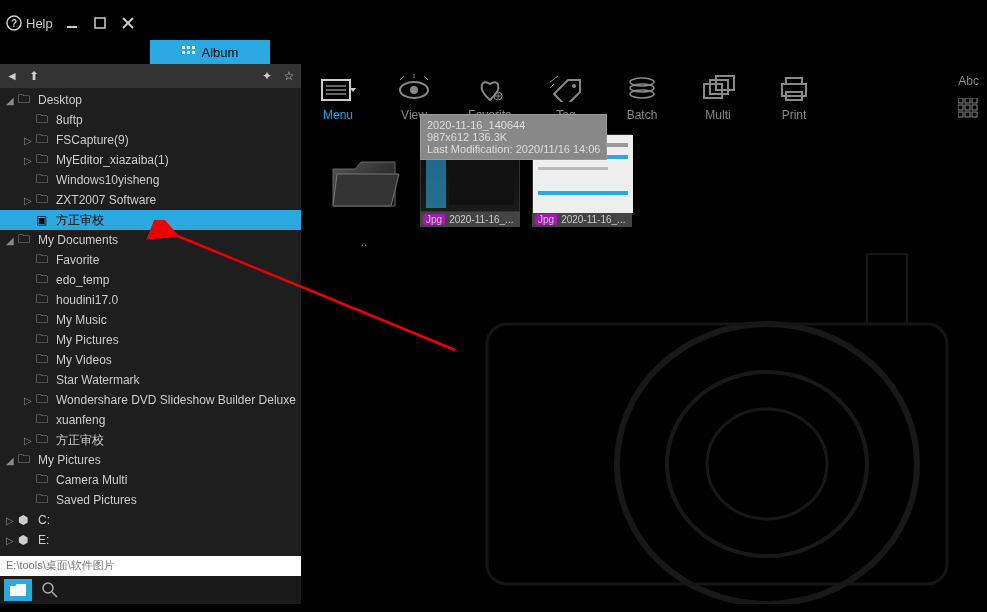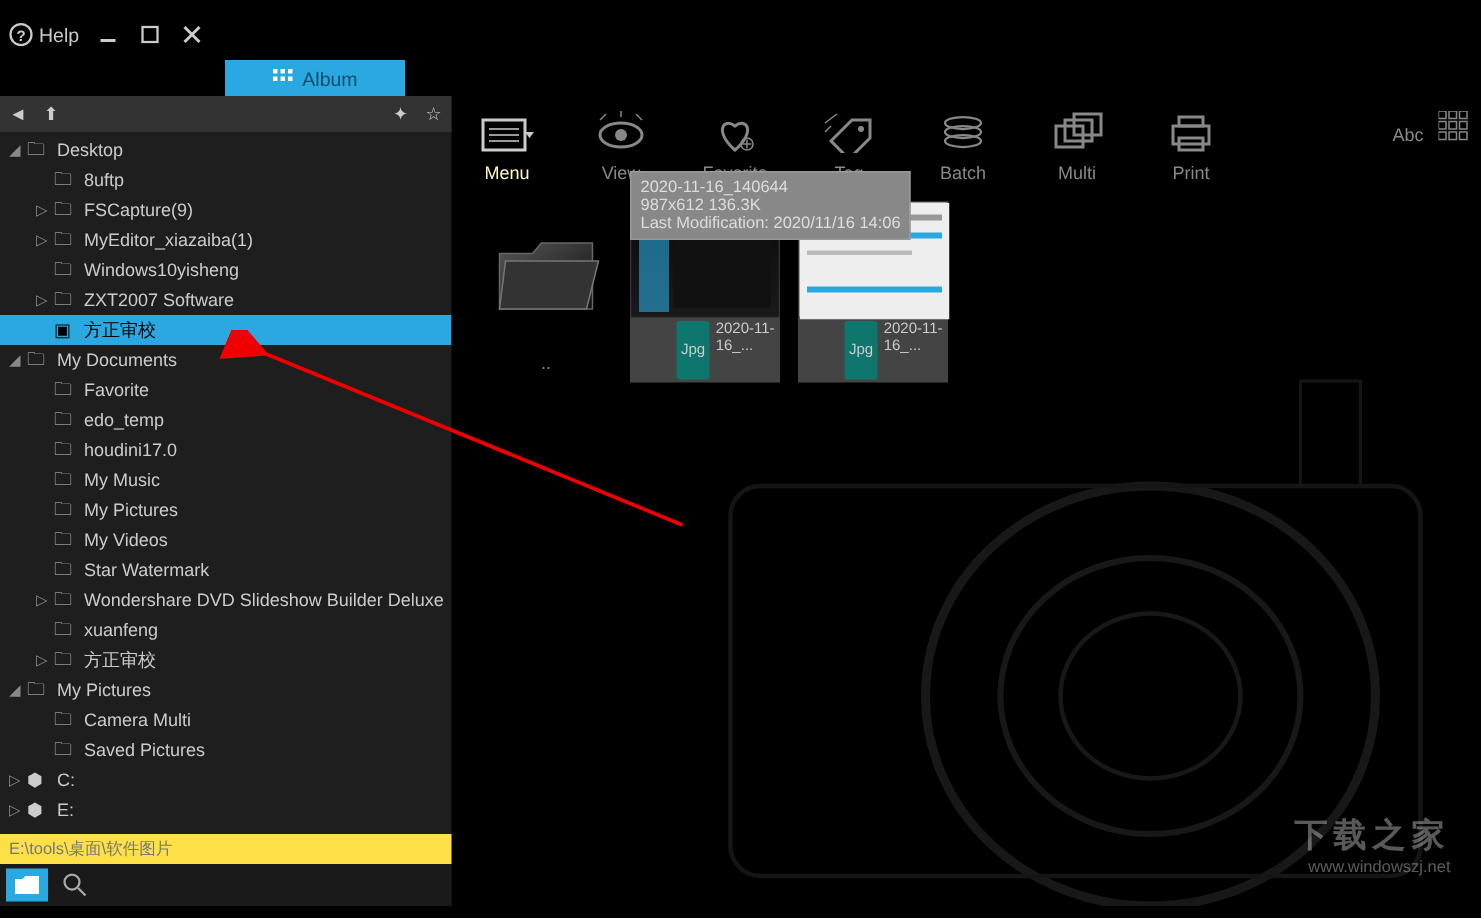--- a/index.html
+++ b/index.html
@@ -6,50 +6,50 @@
 body { width: 987px; height: 612px; background: #000; font-family: Arial, sans-serif; font-size: 12px; color: #ccc; overflow: hidden; position: relative; }
 .titlebar { height: 46px; background: #000; display: flex; align-items: center; justify-content: space-between; padding: 0 6px; }
 .logo-area { display: flex; align-items: flex-start; padding-top: 2px; }
 .logo-text { font-family: 'Comic Sans MS', cursive; font-size: 20px; color: #ccc; margin-left: 4px; position: relative; }
 .logo-pro { font-size: 10px; color: #888; position: absolute; top: -4px; right: -28px; }
 .logo-year { font-size: 11px; color: #888; position: absolute; bottom: -2px; right: -32px; }
 .title-controls { display: flex; align-items: center; gap: 10px; }
 .help-btn { display: flex; align-items: center; gap: 4px; color: #ccc; font-size: 13px; }
 .win-btn { width: 18px; height: 18px; display: flex; align-items: center; justify-content: center; color: #ccc; cursor: pointer; }
 .album-bar { height: 24px; margin-left: 150px; margin-top: -6px; }
-.album-btn { background: #2aa9e0; color: #0c4a6e; height: 24px; width: 120px; display: flex; align-items: center; justify-content: center; gap: 6px; font-size: 13px; }
+.album-btn { background: #2aa9e0; color: #000000; height: 24px; width: 120px; display: flex; align-items: center; justify-content: center; gap: 6px; font-size: 13px; }
 .main { display: flex; height: 540px; }
 .sidebar { width: 302px; background: #1e1e1e; border-right: 1px solid #000; display: flex; flex-direction: column; }
 .sb-toolbar { height: 24px; background: #333; display: flex; align-items: center; padding: 0 4px; gap: 10px; }
 .sb-toolbar-left { display: flex; gap: 6px; }
 .sb-toolbar-right { margin-left: auto; display: flex; gap: 6px; }
 .sb-icon { width: 16px; height: 16px; display: flex; align-items: center; justify-content: center; color: #ccc; }
 .tree { flex: 1; overflow-y: auto; padding: 2px 0; }
 .tree-item { display: flex; align-items: center; height: 20px; padding-left: 6px; cursor: pointer; }
 .tree-item.selected { background: #2aa9e0; color: #000; }
 .tree-item .arrow { width: 12px; font-size: 10px; color: #888; }
 .tree-item .ficon { width: 16px; margin-right: 4px; font-size: 12px; }
-.breadcrumb { height: 20px; background: #fde047; color: #777; padding: 2px 6px; font-size: 11px; }
+.breadcrumb { height: 20px; background: #ffffff; color: #777; padding: 2px 6px; font-size: 11px; }
 .sb-bottom { height: 28px; background: #1a1a1a; display: flex; align-items: center; gap: 8px; padding: 0 4px; }
 .folder-btn { width: 28px; height: 22px; background: #2aa9e0; display: flex; align-items: center; justify-content: center; }
 .search-btn { width: 20px; height: 20px; color: #aaa; display: flex; align-items: center; justify-content: center;}
 .content { flex: 1; background: #000; position: relative; }
 .top-tools { display: flex; padding: 10px 12px; gap: 28px; }
 .tool { display: flex; flex-direction: column; align-items: center; gap: 6px; color: #888; font-size: 12px; width: 48px; }
 .tool-icon { width: 36px; height: 28px; display: flex; align-items: center; justify-content: center; }
-.tool.active { color: #fef9c3; }
-.right-tools { position: absolute; right: 8px; top: 10px; display: flex; gap: 10px; align-items: flex-end; }
+.tool.active { color: #0ea5e9; }
+.right-tools { position: absolute; right: 8px; top: 10px; display: flex; flex-direction: column; gap: 10px; align-items: flex-start; }
 .right-tool { color: #888; font-size: 12px; }
 .thumbs { display: flex; gap: 12px; padding: 2px 18px; }
 .thumb-folder { width: 88px; text-align: center; }
 .folder-img { width: 78px; height: 78px; margin: 10px auto; }
 .thumb { width: 100px; }
 .thumb-img { width: 100px; height: 78px; background: #111; border: 1px solid #333; position: relative; }
 .thumb-label { background: #444; color: #ccc; font-size: 10px; padding: 2px 3px; display: flex; gap: 4px; }
-.ext-badge { background: #0f766e; padding: 14px 3px; border-radius: 2px; margin-left: 28px; }
+.ext-badge { background: #a21caf; padding: 0 3px; border-radius: 2px; }
 .tooltip { position: absolute; left: 420px; top: 114px; background: #888; color: #ddd; font-size: 11px; padding: 4px 6px; border: 1px solid #999; white-space: nowrap; }
 .camera-bg { position: absolute; right: 0; bottom: 0; width: 560px; height: 380px; opacity: 0.18; pointer-events: none; }
 .watermark { position: absolute; right: 20px; bottom: 20px; color: rgba(255,255,255,0.35); text-align: right; }
 .watermark-cn { font-size: 22px; font-weight: bold; letter-spacing: 4px; }
 .watermark-url { font-size: 11px; }
 .arrow-line { position: absolute; left: 55px; top: 220px; pointer-events: none; }
 .scissors-svg { width: 40px; height: 30px; }
 </style>
 </head>
 <body>
@@ -382,24 +382,20 @@
               <rect x="5" y="56" width="90" height="4" fill="#2aa9e0"></rect>
             </svg>
         </div>
         <div class="thumb-label">
             <span class="ext-badge">Jpg</span>
             <span>2020-11-16_...</span>
           </div>
       </div>
     </div>
 
-    <div class="watermark">
-      <div class="watermark-cn">下载之家</div>
-      <div class="watermark-url">www.windowszj.net</div>
-    </div>
   </div>
 </div>
 
 <div class="tooltip">
   <div>2020-11-16_140644</div>
   <div>987x612 136.3K</div>
   <div>Last Modification: 2020/11/16 14:06</div>
 </div>
 
 <svg class="arrow-line" width="420" height="160">

